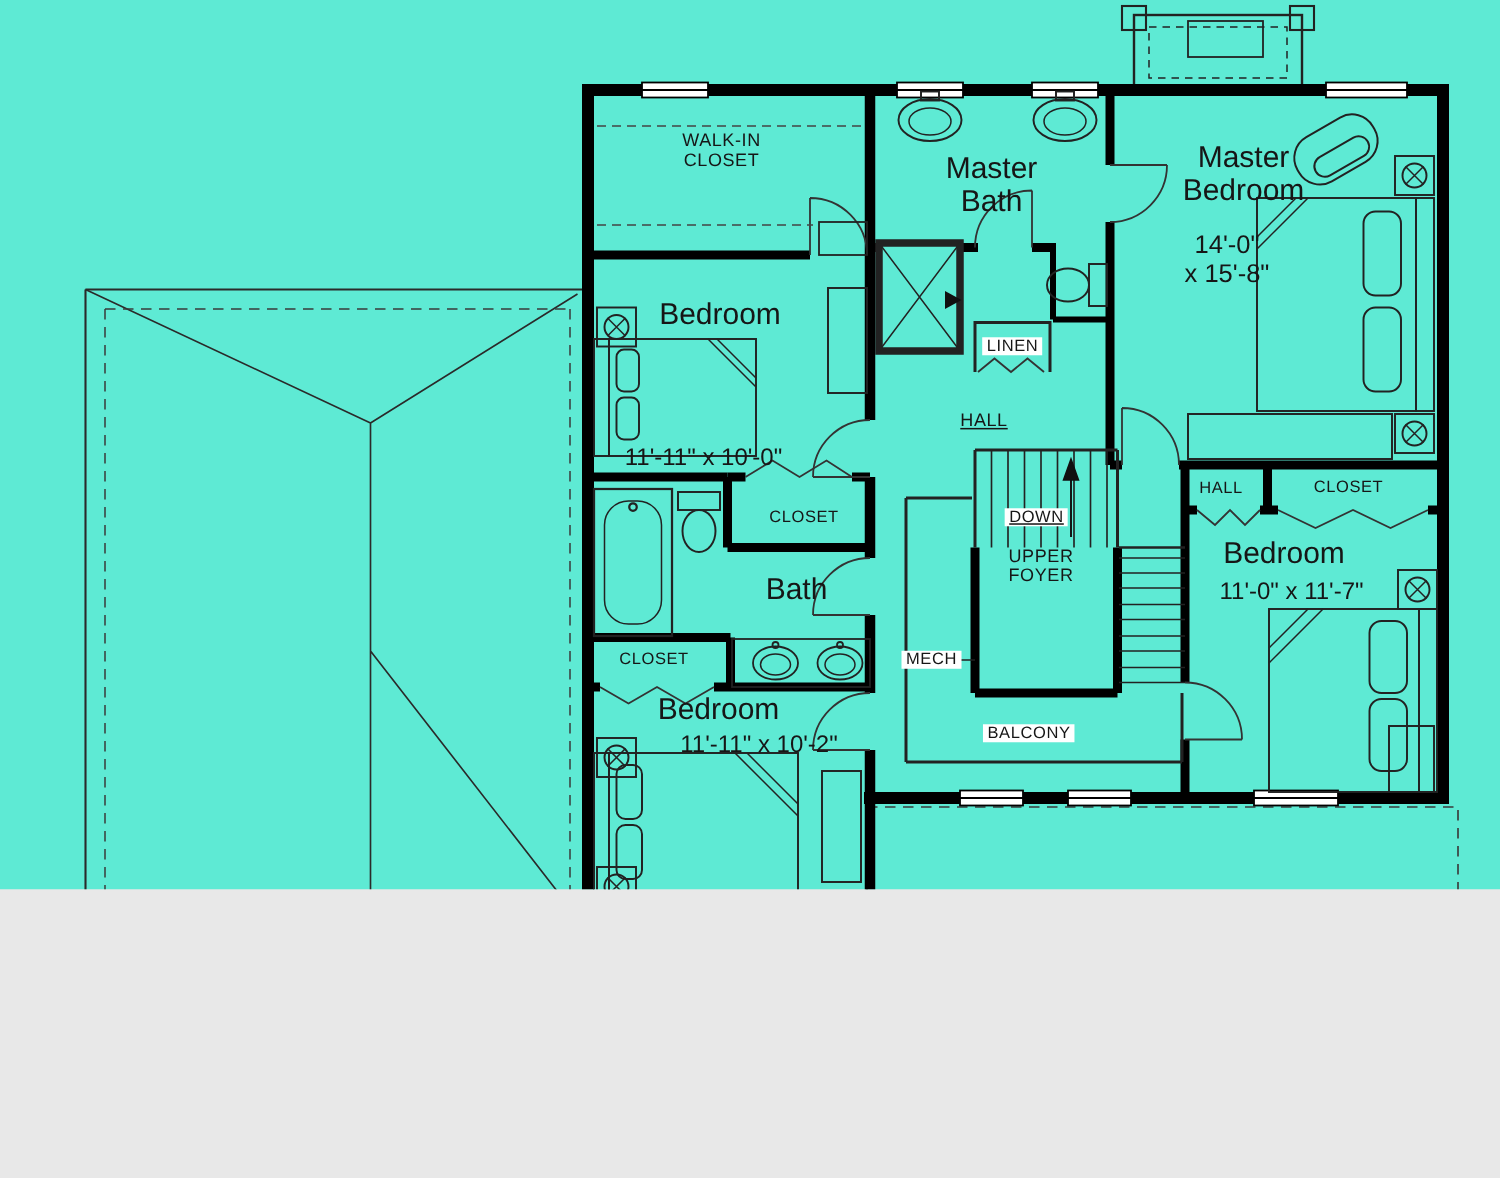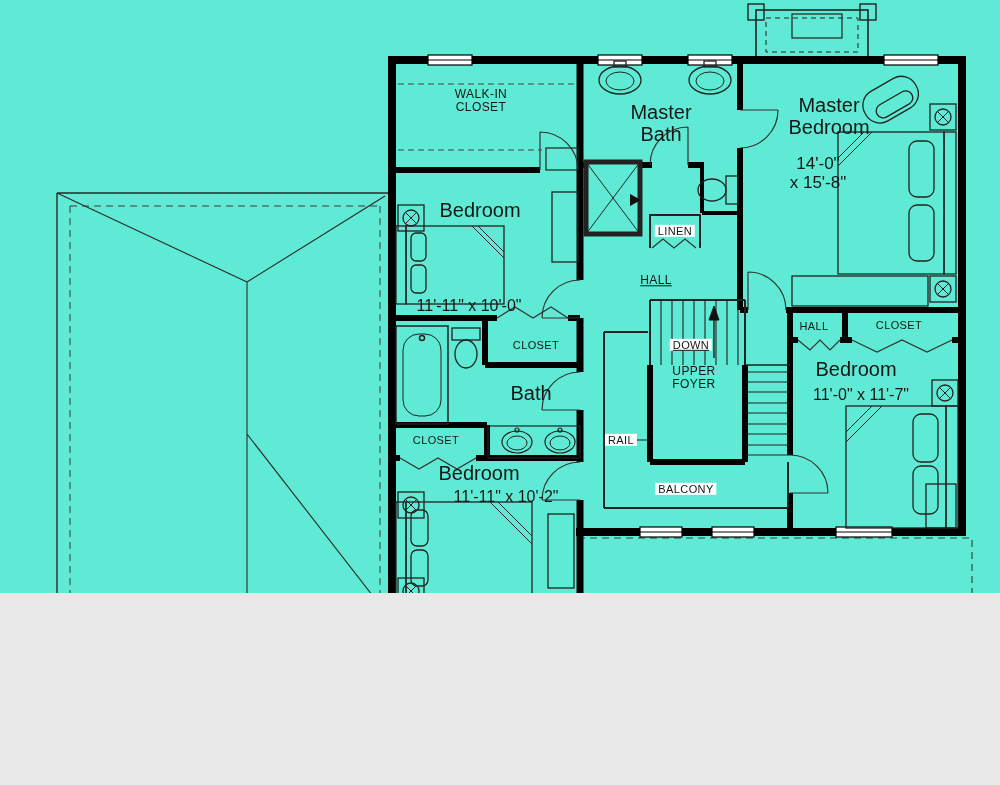--- a/index.html
+++ b/index.html
@@ -262,20 +262,20 @@
 <div class="lbl tiny chip" style="left:675px;top:231px;text-align:center;">LINEN</div>
 <div class="lbl small" style="left:656px;top:281px;text-decoration:underline;">HALL</div>
 <div class="lbl tiny" style="left:536px;top:345px;">CLOSET</div>
 <div class="lbl room" style="left:531px;top:394px;">Bath</div>
 <div class="lbl tiny" style="left:436px;top:440px;">CLOSET</div>
 <div class="lbl room" style="left:479px;top:474px;">Bedroom</div>
 <div class="lbl dims" style="left:506px;top:497px;">11'-11" x 10'-2"</div>
 <div class="lbl tiny chip underline" style="left:691px;top:345px;">DOWN</div>
 <div class="lbl small" style="left:694px;top:378px;">UPPER
 FOYER</div>
-<div class="lbl tiny chip" style="left:621px;top:440px;">RAIL</div>
+<div class="lbl tiny chip" style="left:621px;top:440px;">MECH</div>
 <div class="lbl tiny chip" style="left:686px;top:489px;">BALCONY</div>
 <div class="lbl tiny" style="left:814px;top:326px;">HALL</div>
 <div class="lbl tiny" style="left:899px;top:325px;">CLOSET</div>
 <div class="lbl room" style="left:856px;top:370px;">Bedroom</div>
 <div class="lbl dims" style="left:861px;top:395px;">11'-0" x 11'-7"</div>
 
 </div>
 
 </body></html>

